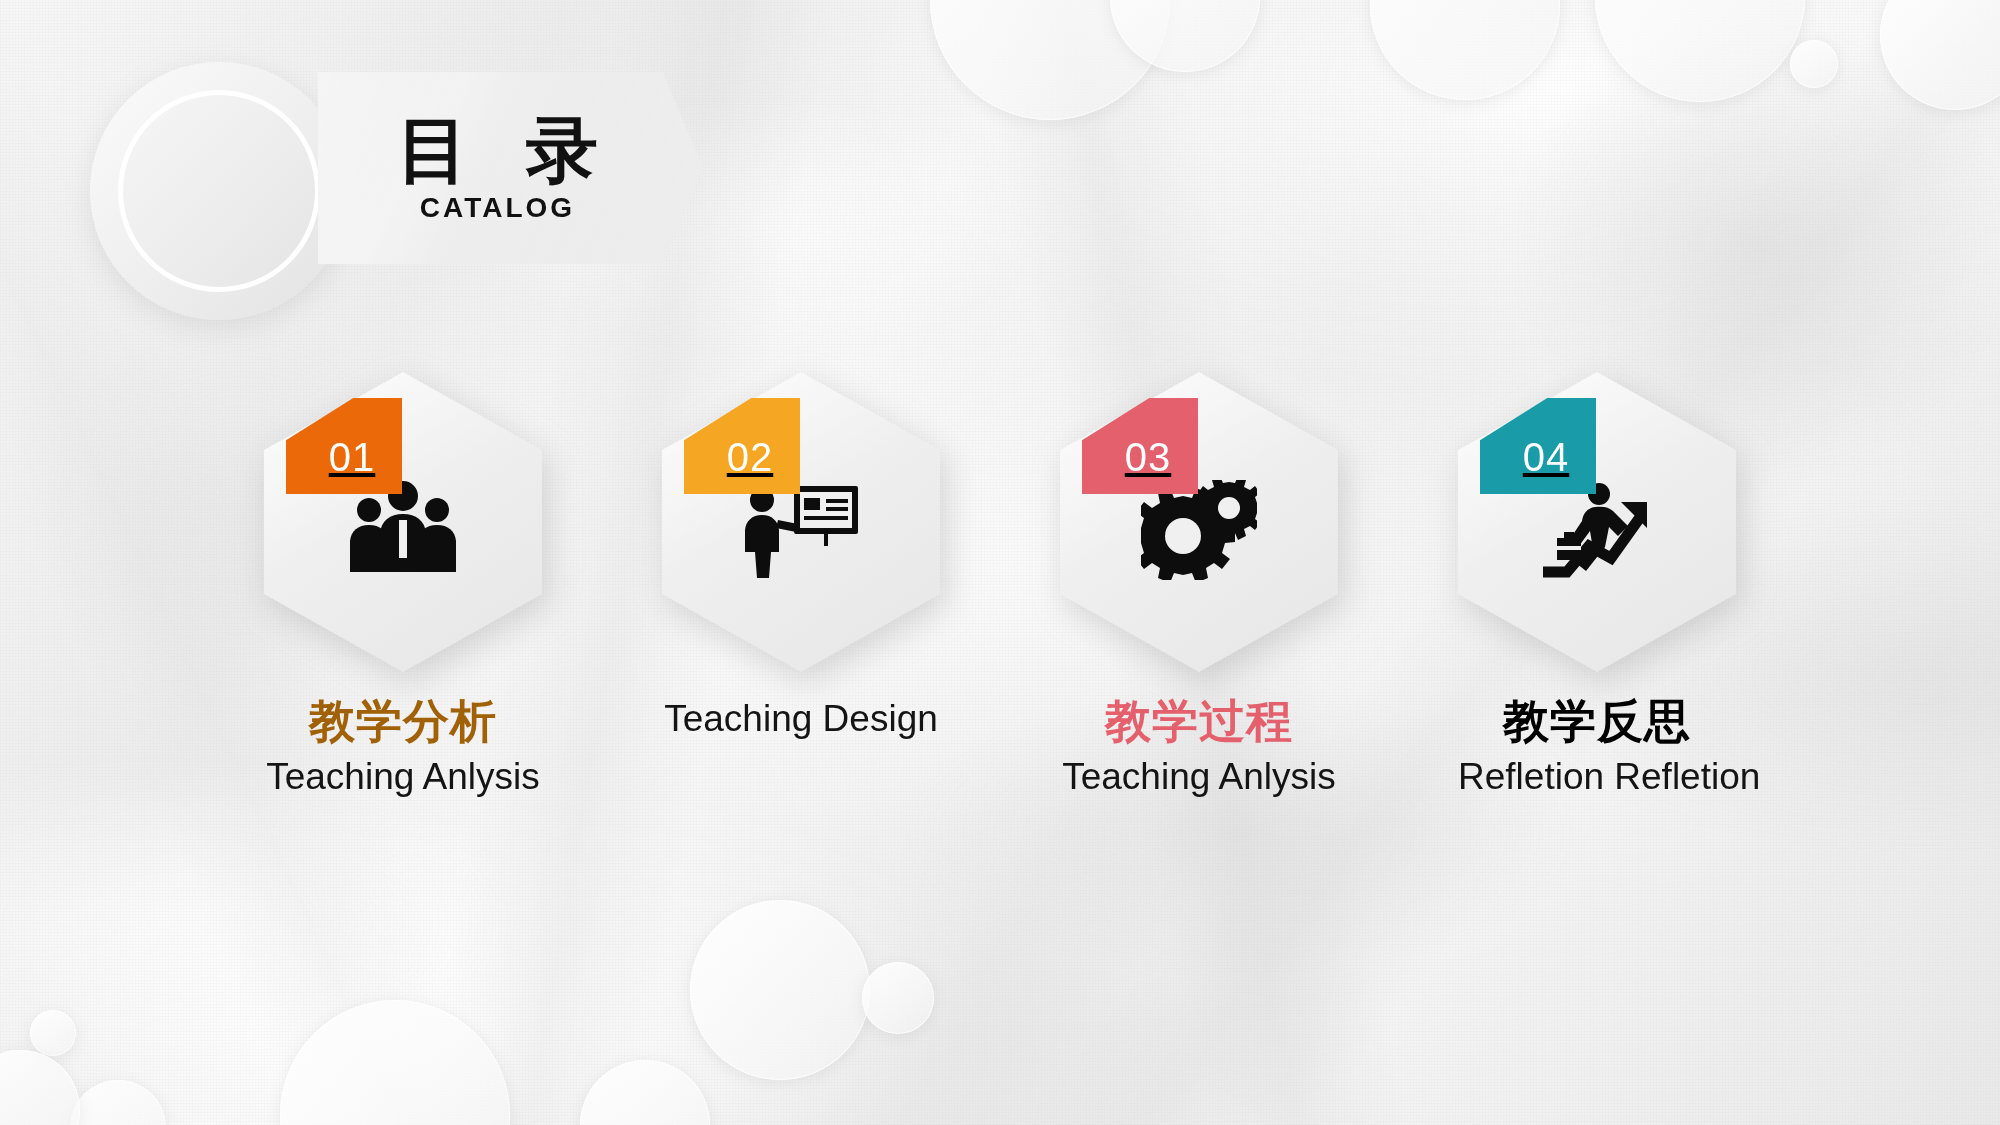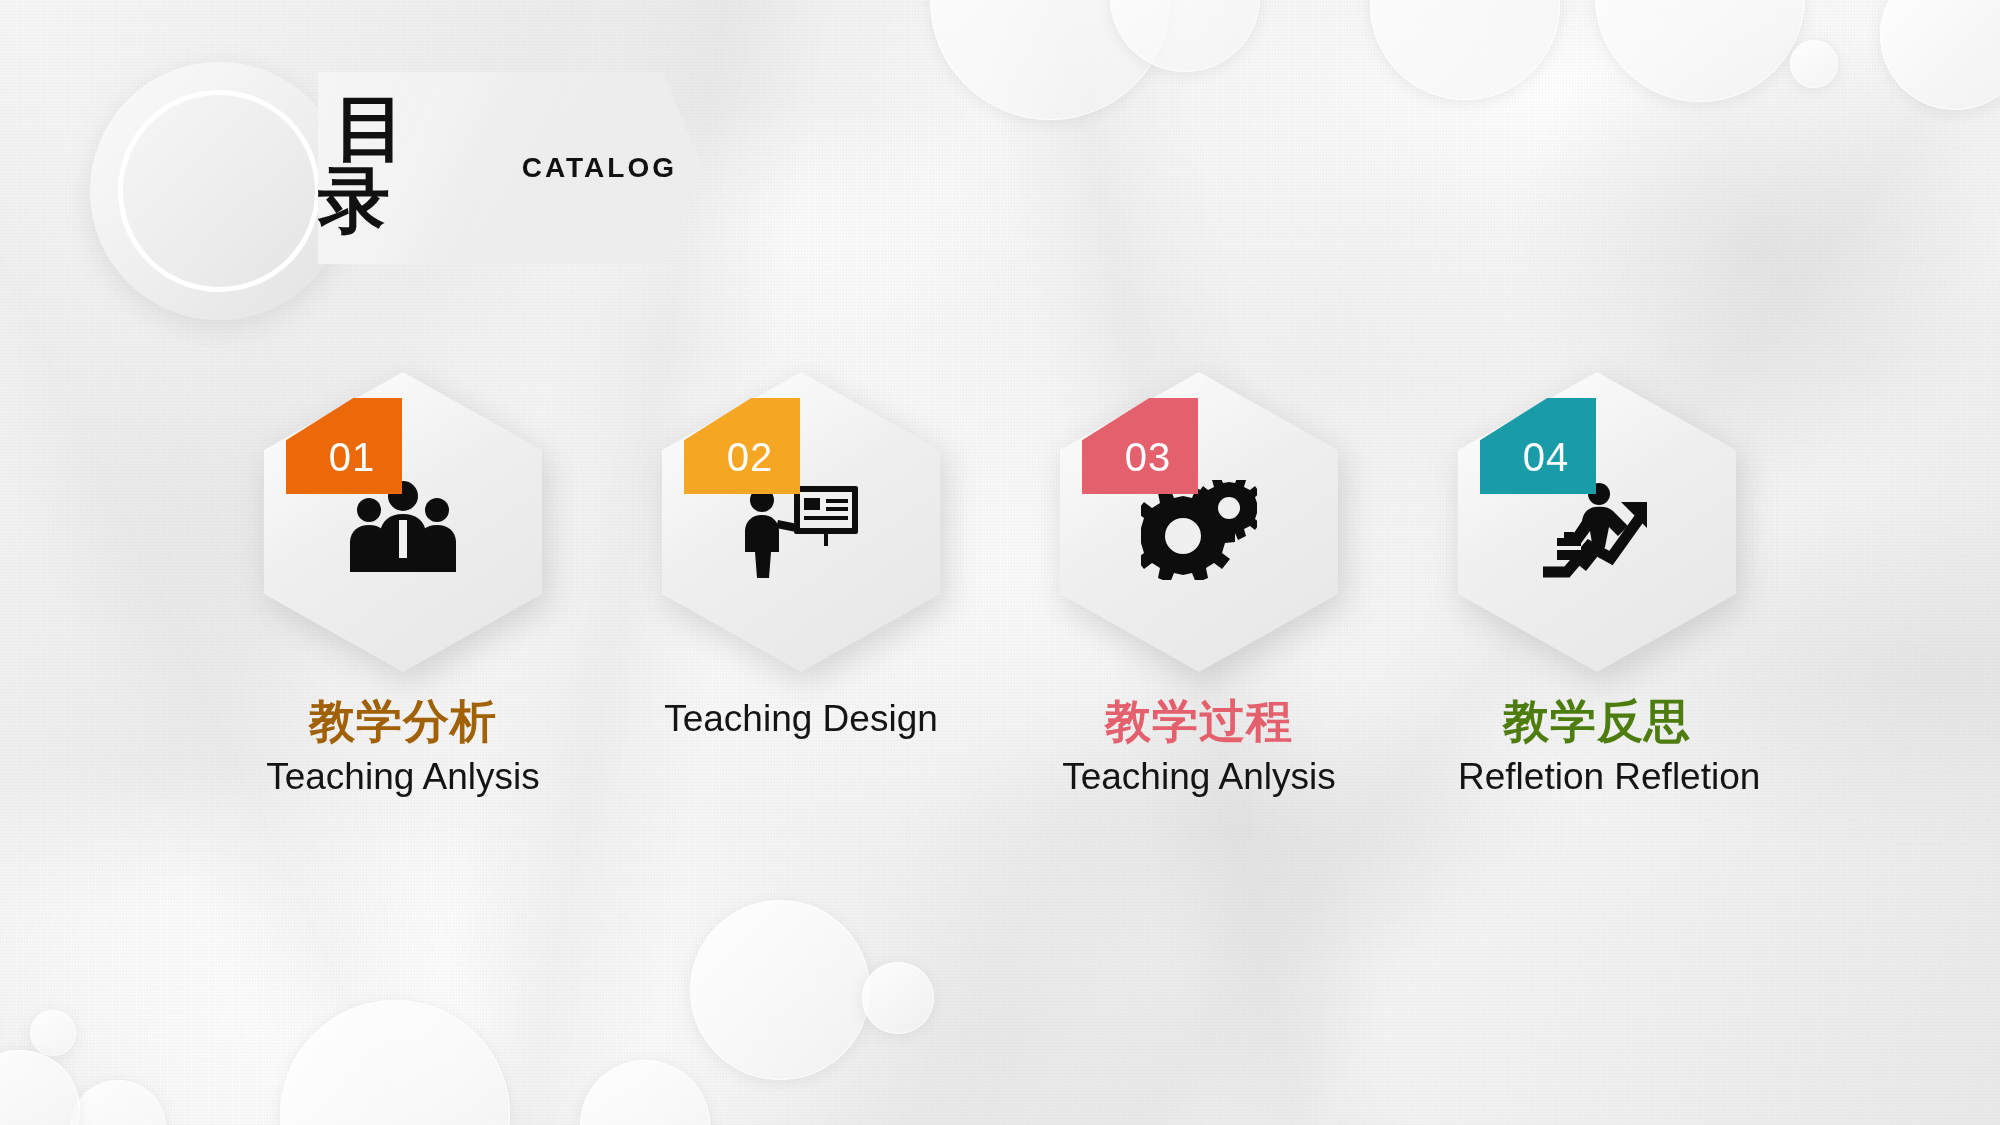--- a/index.html
+++ b/index.html
@@ -85,20 +85,21 @@
     background: linear-gradient(135deg, #f6f6f6 0%, #ececec 60%, #e4e4e4 100%);
   }
 
   .banner {
     position: relative;
     width: 385px; height: 192px;
     background: linear-gradient(118deg, #e9e9e9 0%, #f1f1f1 30%, #ebebeb 58%, #e4e4e4 100%);
     clip-path: polygon(0 0, 345px 0, 385px 50%, 345px 100%, 0 100%);
     filter: drop-shadow(3px 7px 13px rgba(140,140,140,.35));
     display: flex;
+    flex-direction: column;
     align-items: center;
     justify-content: center;
     padding-right: 26px;
   }
   .banner::after {
     content: "";
     position: absolute; inset: 0;
     background: linear-gradient(112deg, rgba(255,255,255,.55) 0%, rgba(255,255,255,0) 42%, rgba(255,255,255,.35) 100%);
     pointer-events: none;
   }
@@ -155,20 +156,21 @@
   
   .badge {
     position: absolute;
     left: 22px; top: 26px;
     width: 116px; height: 96px;
     clip-path: polygon(58% 0%, 100% 0%, 100% 100%, 0% 100%, 0% 44%);
     display: flex;
     align-items: center;
     justify-content: center;
     z-index: 3;
+    text-decoration: underline;
   }
   .badge-num {
     font-size: 40px;
     font-weight: 400;
     color: #ffffff;
     letter-spacing: 1px;
     line-height: 1;
     padding-left: 16px;
     padding-top: 22px;
   }
@@ -326,19 +328,19 @@
             <path d="M84 22 L110 22 L110 48 L100 38 L94 32 Z"></path>
             <circle cx="62" cy="14" r="11"></circle>
             <path d="M58 27c-8 1-12 7-13 14l-12 18 9 7 11-15 2 12-16 20 10 8 19-24 4-20 9 9 10-10-15-15c-4-4-10-5-18-4z"></path>
             <path d="M20 58h24v22H20z"></path>
             <path d="M27 52h10v7H27z" fill="#0d0d0d"></path>
             <rect x="20" y="66" width="24" height="4" fill="#f0f0f0"></rect>
           </svg>
         </div>
       </div>
       <div class="caption">
-        <div class="caption-cn" style="color:#4d7c0f;">教学反思</div>
+        <div class="caption-cn" style="color:#000000;">教学反思</div>
         <div class="caption-en">Refletion Refletion</div>
       </div>
     </div>
 
   </div>
 </div>
 
 </body></html>

